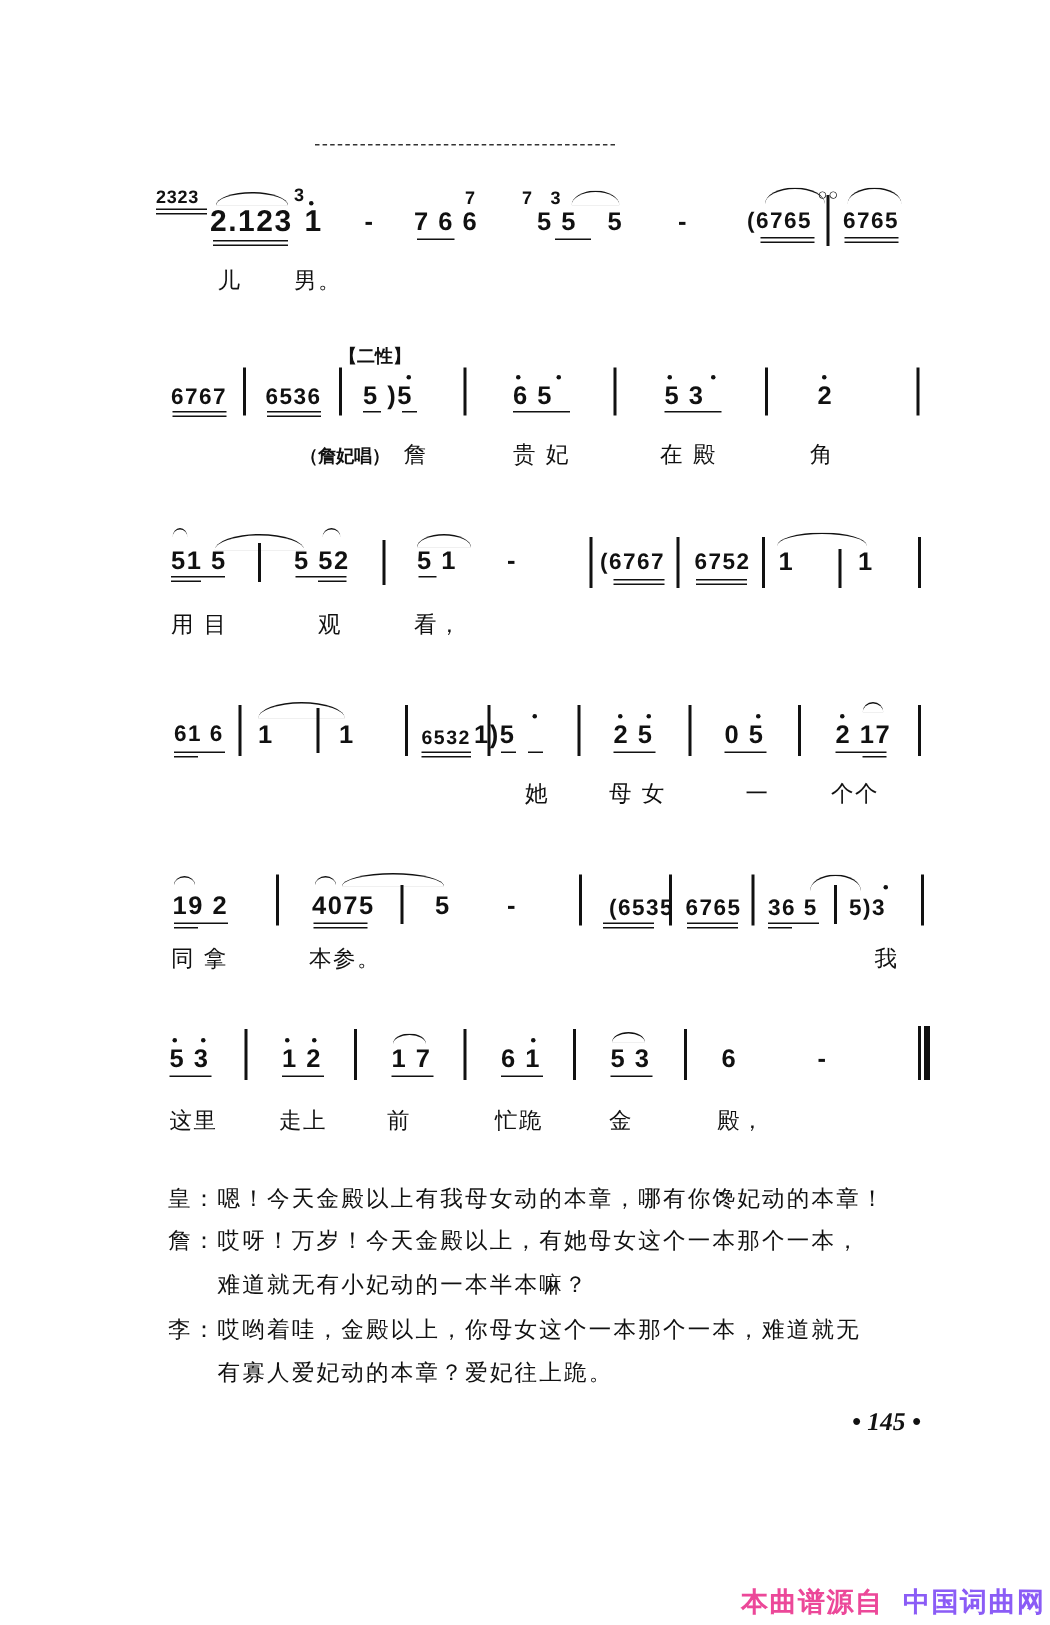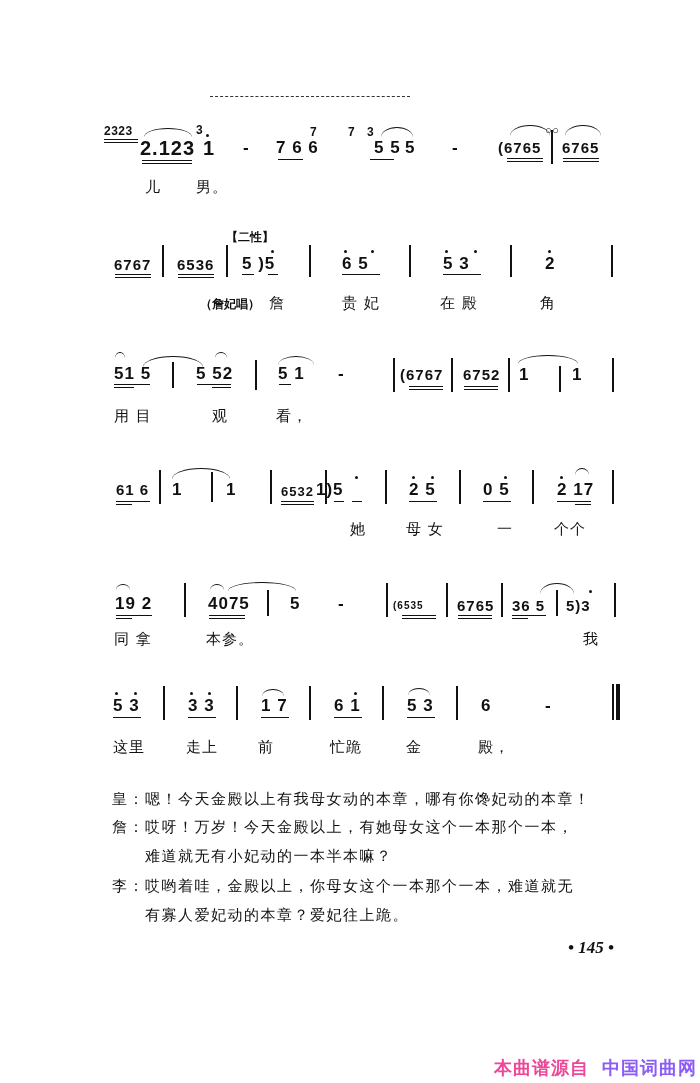--- a/index.html
+++ b/index.html
@@ -33,21 +33,21 @@
   <span class="note abs" style="left:203px;top:138px;font-size:20px;">1</span>
   <div class="dot" style="left:206px;top:134px;"></div>
   <div class="abs" style="left:210px;top:96px;width:200px;height:1px;border-top:1.5px dashed #333;"></div>
   <span class="note abs" style="left:243px;top:138px;">-</span>
   <span class="note small abs" style="left:310px;top:122px;">7</span>
   <span class="note abs" style="left:276px;top:138px;">7 6 6</span>
   <div class="uline" style="left:278px;top:159px;width:25px;"></div>
   <span class="note small abs" style="left:348px;top:122px;">7</span>
   <span class="note small abs" style="left:367px;top:122px;">3</span>
   <div class="arc" style="left:381px;top:127px;width:32px;height:9px;"></div>
-  <span class="note abs" style="left:358px;top:138px;margin-left:16px;">5 5</span>
+  <span class="note abs" style="left:358px;top:138px;">5 5</span>
   <div class="uline" style="left:370px;top:159px;width:24px;"></div>
   <span class="note abs" style="left:405px;top:138px;">5</span>
   <span class="note abs" style="left:452px;top:138px;">-</span>
   <div class="arc" style="left:510px;top:125px;width:40px;height:10px;"></div>
   <span class="note small abs" style="left:545px;top:120px;font-size:11px;">○○</span>
   <div class="arc" style="left:565px;top:125px;width:36px;height:10px;"></div>
   <span class="note abs" style="left:498px;top:138px;font-size:15px;">(6765</span>
   <div class="uline" style="left:507px;top:158px;width:36px;"></div>
   <div class="uline" style="left:507px;top:161px;width:36px;"></div>
   <div class="bar" style="left:551px;top:130px;height:34px;"></div>
@@ -176,21 +176,21 @@
   <div class="bar" style="left:184px;top:583px;height:34px;"></div>
   <div class="arc" style="left:210px;top:584px;width:14px;height:5px;"></div>
   <div class="arc" style="left:228px;top:582px;width:68px;height:8px;"></div>
   <span class="note abs" style="left:208px;top:594px;">4075</span>
   <div class="uline" style="left:209px;top:615px;width:36px;"></div>
   <div class="uline" style="left:209px;top:618px;width:36px;"></div>
   <div class="bar" style="left:267px;top:590px;height:26px;width:1.5px;"></div>
   <span class="note abs" style="left:290px;top:594px;">5</span>
   <span class="note abs" style="left:338px;top:594px;">-</span>
   <div class="bar" style="left:386px;top:583px;height:34px;"></div>
-  <span class="note abs" style="left:393px;top:596px;font-size:10px;">(6535</span>
+  <span class="note abs" style="left:406px;top:596px;font-size:15px;">(6535</span>
   <div class="uline" style="left:402px;top:615px;width:34px;"></div>
   <div class="uline" style="left:402px;top:618px;width:34px;"></div>
   <div class="bar" style="left:446px;top:583px;height:34px;"></div>
   <span class="note abs" style="left:457px;top:596px;font-size:15px;">6765</span>
   <div class="uline" style="left:458px;top:615px;width:34px;"></div>
   <div class="uline" style="left:458px;top:618px;width:34px;"></div>
   <div class="bar" style="left:501px;top:583px;height:34px;"></div>
   <div class="arc" style="left:540px;top:583px;width:34px;height:10px;"></div>
   <span class="note abs" style="left:512px;top:596px;font-size:15px;">36 5</span>
   <div class="uline" style="left:512px;top:615px;width:34px;"></div>
@@ -203,21 +203,21 @@
   <span class="lyric" style="left:206px;top:630px;">本参。</span>
   <span class="lyric" style="left:583px;top:630px;">我</span>
 </div>
 
 <div>
   <span class="note abs" style="left:113px;top:696px;">5 3</span>
   <div class="dot" style="left:115px;top:692px;"></div>
   <div class="dot" style="left:134px;top:692px;"></div>
   <div class="uline" style="left:113px;top:717px;width:28px;"></div>
   <div class="bar" style="left:163px;top:686px;height:34px;"></div>
-  <span class="note abs" style="left:188px;top:696px;">3 3</span>
+  <span class="note abs" style="left:188px;top:696px;">1 2</span>
   <div class="dot" style="left:190px;top:692px;"></div>
   <div class="dot" style="left:208px;top:692px;"></div>
   <div class="uline" style="left:188px;top:717px;width:28px;"></div>
   <div class="bar" style="left:236px;top:686px;height:34px;"></div>
   <div class="arc" style="left:262px;top:689px;width:22px;height:6px;"></div>
   <span class="note abs" style="left:261px;top:696px;">1 7</span>
   <div class="uline" style="left:261px;top:717px;width:28px;"></div>
   <div class="bar" style="left:309px;top:686px;height:34px;"></div>
   <span class="note abs" style="left:334px;top:696px;">6 1</span>
   <div class="dot" style="left:354px;top:692px;"></div>

